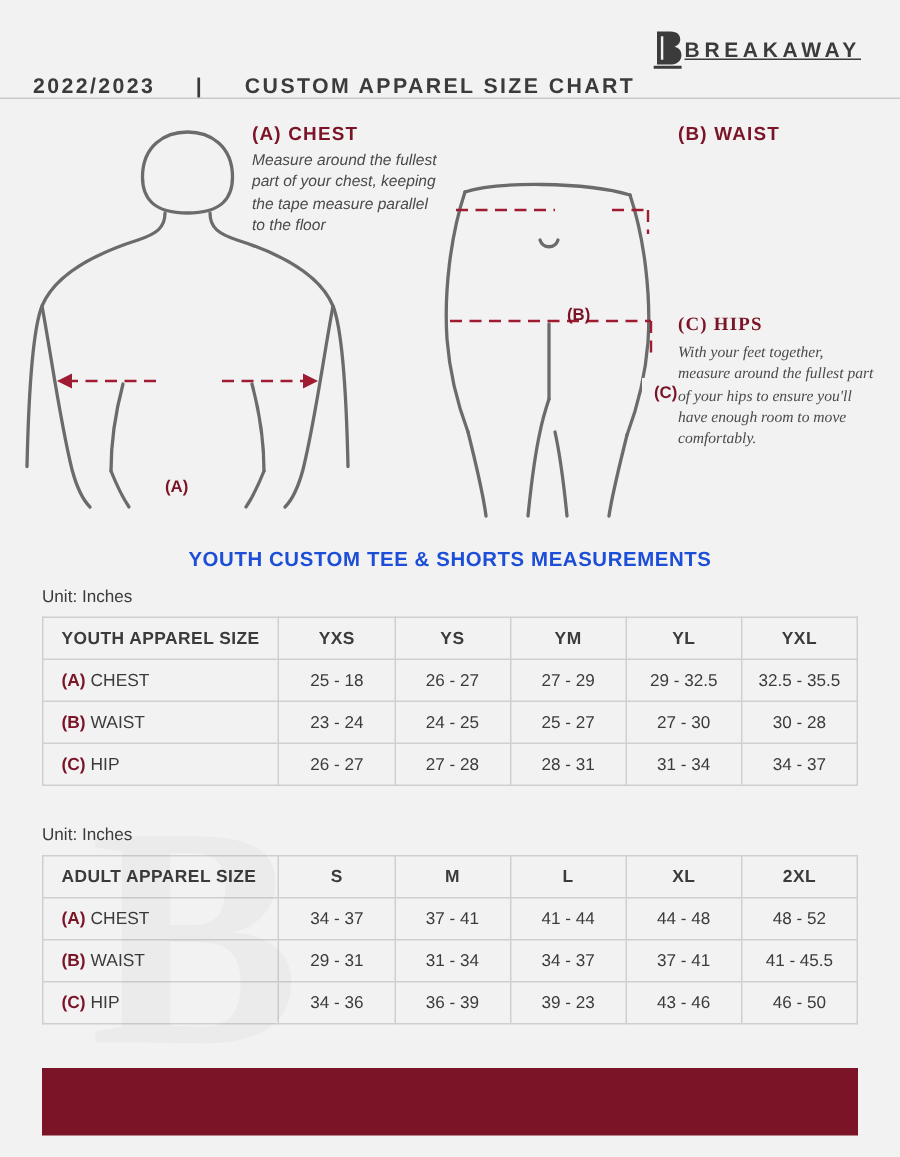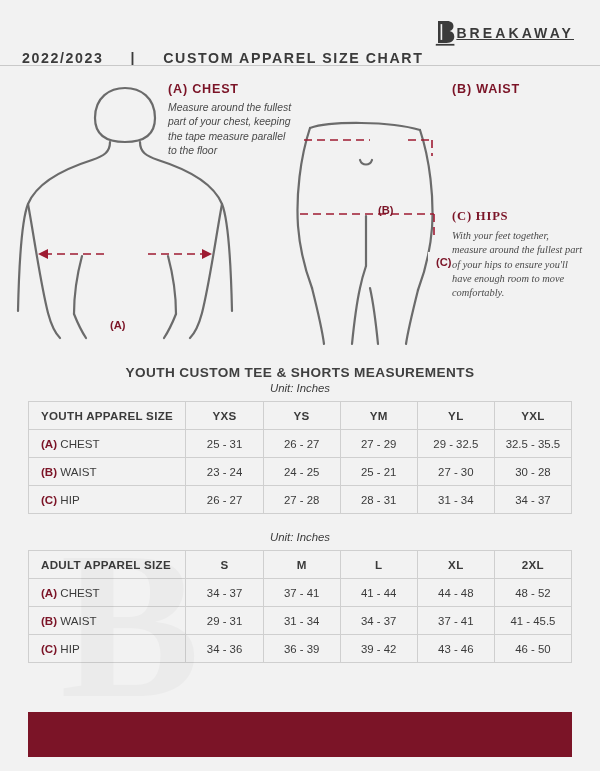--- a/index.html
+++ b/index.html
@@ -101,28 +101,26 @@
   #callout-waist { left: 452px; top: 16px; width: 130px; }
   #callout-hips  { left: 452px; top: 143px; width: 132px; font-family: Liberation Serif, serif; }
 
   
   .table-block { padding: 0 28px; }
   .table-title {
     text-align: center;
     font-size: 13.6px;
     font-weight: bold;
     letter-spacing: 0.4px;
-    color: #404040;
+    color: #1d4ed8;
   }
   .table-unit {
-    text-align: center;
     font-size: 11.4px;
-    font-style: italic;
     color: #3b3b3b;
-    margin-top: 2px;
+    margin-top: 12px;
     margin-bottom: 7px;
   }
   table {
     width: 100%;
     border-collapse: collapse;
     table-layout: fixed;
   }
   table td, table th {
     border: 1px solid #cfcfcf;
     height: 28px;
@@ -298,34 +296,34 @@
           <td>YL</td>
           <td>YXL</td>
         </tr>
       </thead>
       <tbody>
         <tr>
           <td class="rowhead">
             <span class="tag">(A)</span>
             <span>CHEST</span>
           </td>
-          <td>25 - 31</td>
+          <td>25 - 18</td>
           <td>26 - 27</td>
           <td>27 - 29</td>
           <td>29 - 32.5</td>
           <td>32.5 - 35.5</td>
         </tr>
         <tr>
           <td class="rowhead">
             <span class="tag">(B)</span>
             <span>WAIST</span>
           </td>
           <td>23 - 24</td>
           <td>24 - 25</td>
-          <td>25 - 21</td>
+          <td>25 - 27</td>
           <td>27 - 30</td>
           <td>30 - 28</td>
         </tr>
         <tr>
           <td class="rowhead">
             <span class="tag">(C)</span>
             <span>HIP</span>
           </td>
           <td>26 - 27</td>
           <td>27 - 28</td>
@@ -382,21 +380,21 @@
           <td>37 - 41</td>
           <td>41 - 45.5</td>
         </tr>
         <tr>
           <td class="rowhead">
             <span class="tag">(C)</span>
             <span>HIP</span>
           </td>
           <td>34 - 36</td>
           <td>36 - 39</td>
-          <td>39 - 42</td>
+          <td>39 - 23</td>
           <td>43 - 46</td>
           <td>46 - 50</td>
         </tr>
       </tbody>
     </table>
   </div>
 
   <div class="footer-bar"></div>
 
 </div>

